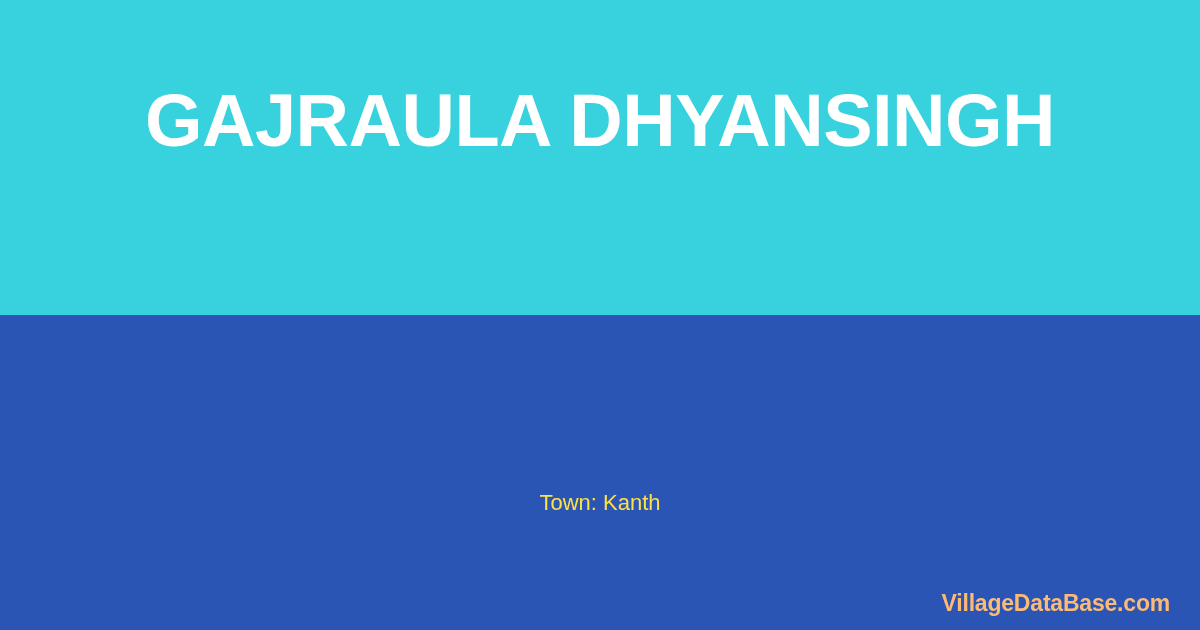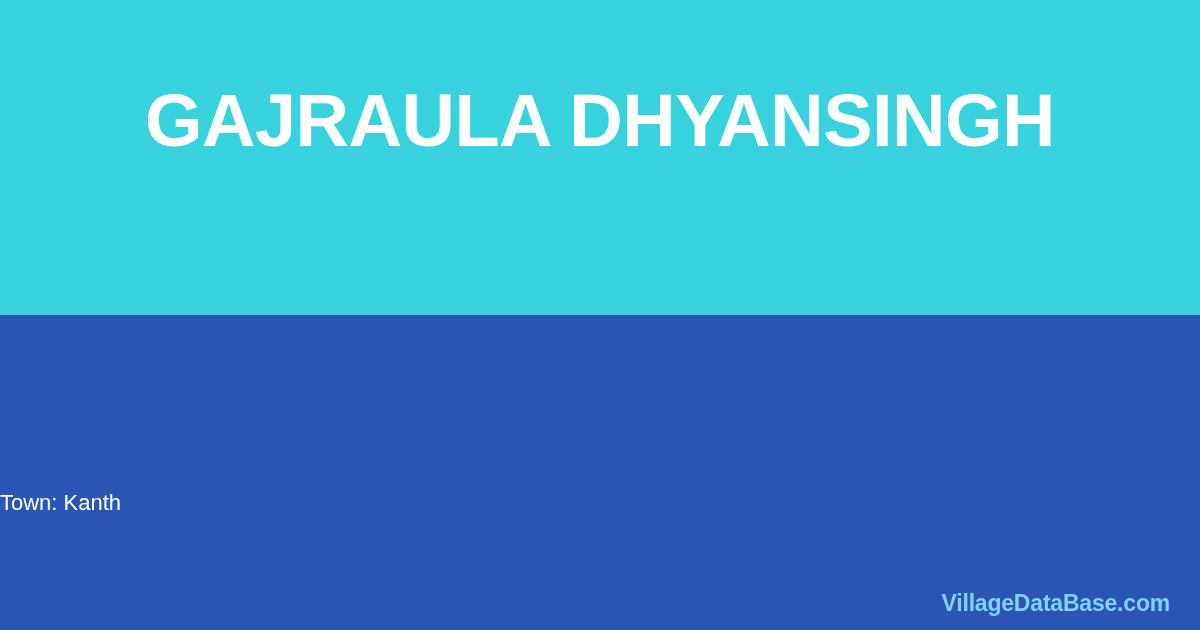--- a/index.html
+++ b/index.html
@@ -69,32 +69,33 @@
     height: 315px;
     background: #2a55b4;
     flex: 1 1 auto;
   }
 
   .body-text {
     position: absolute;
     top: 174px;
     left: 0;
     width: 100%;
-    color: #ffffff;
+    text-align: center;
+    color: #fde047;
     font-size: 22px;
     font-weight: normal;
     line-height: 1.3;
     font-family: "Liberation Sans", sans-serif;
   }
 
   .watermark {
     position: absolute;
     right: 30px;
     bottom: 12px;
-    color: #7dd3fc;
+    color: #fdba74;
     font-size: 23px;
     font-weight: bold;
     line-height: 1.2;
     letter-spacing: -0.2px;
     font-family: "Liberation Sans", sans-serif;
   }
 </style>
 </head>
 <body>
 

